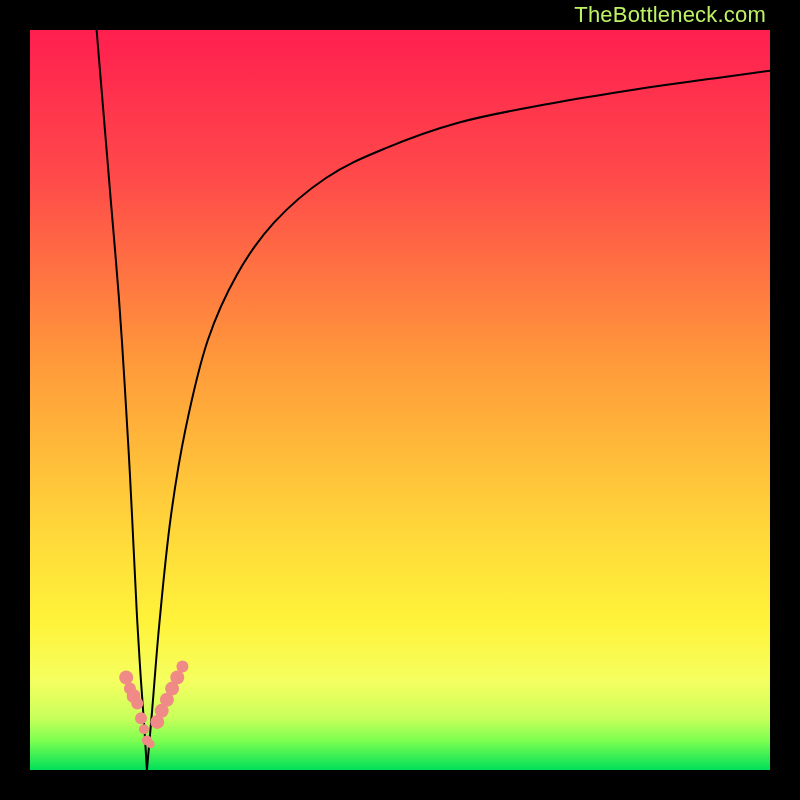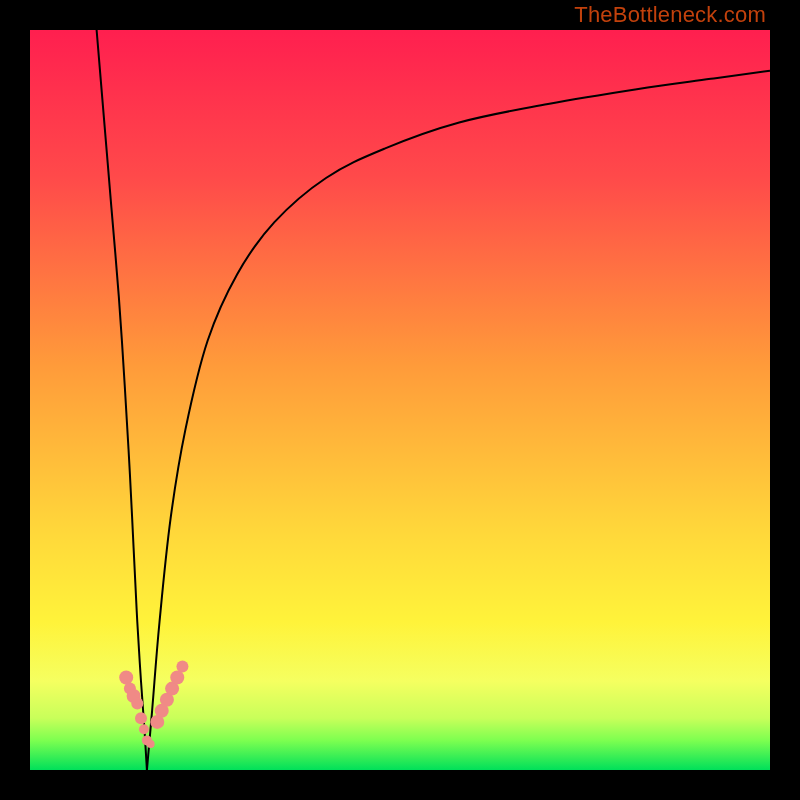--- a/index.html
+++ b/index.html
@@ -23,21 +23,21 @@
     position: absolute;
     left: 0;
     top: 0;
     width: 740px;
     height: 740px;
   }
   .watermark {
     position: absolute;
     top: 2px;
     right: 34px;
-    color: #c2410c;
+    color: #bef264;
     font-size: 22px;
     font-weight: 400;
     letter-spacing: 0.2px;
     user-select: none;
   }
   svg { display: block; }
 </style>
 </head>
 <body>
 

